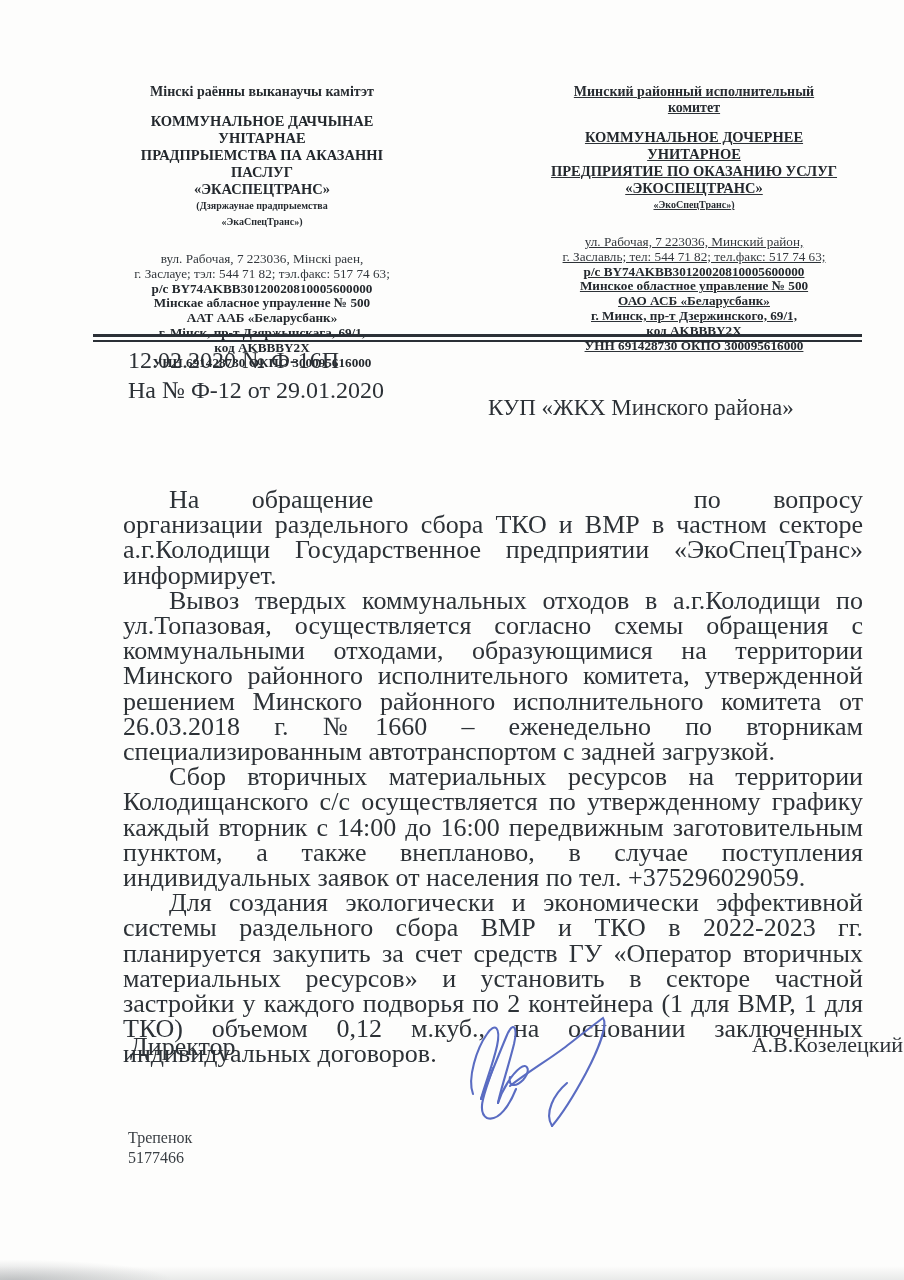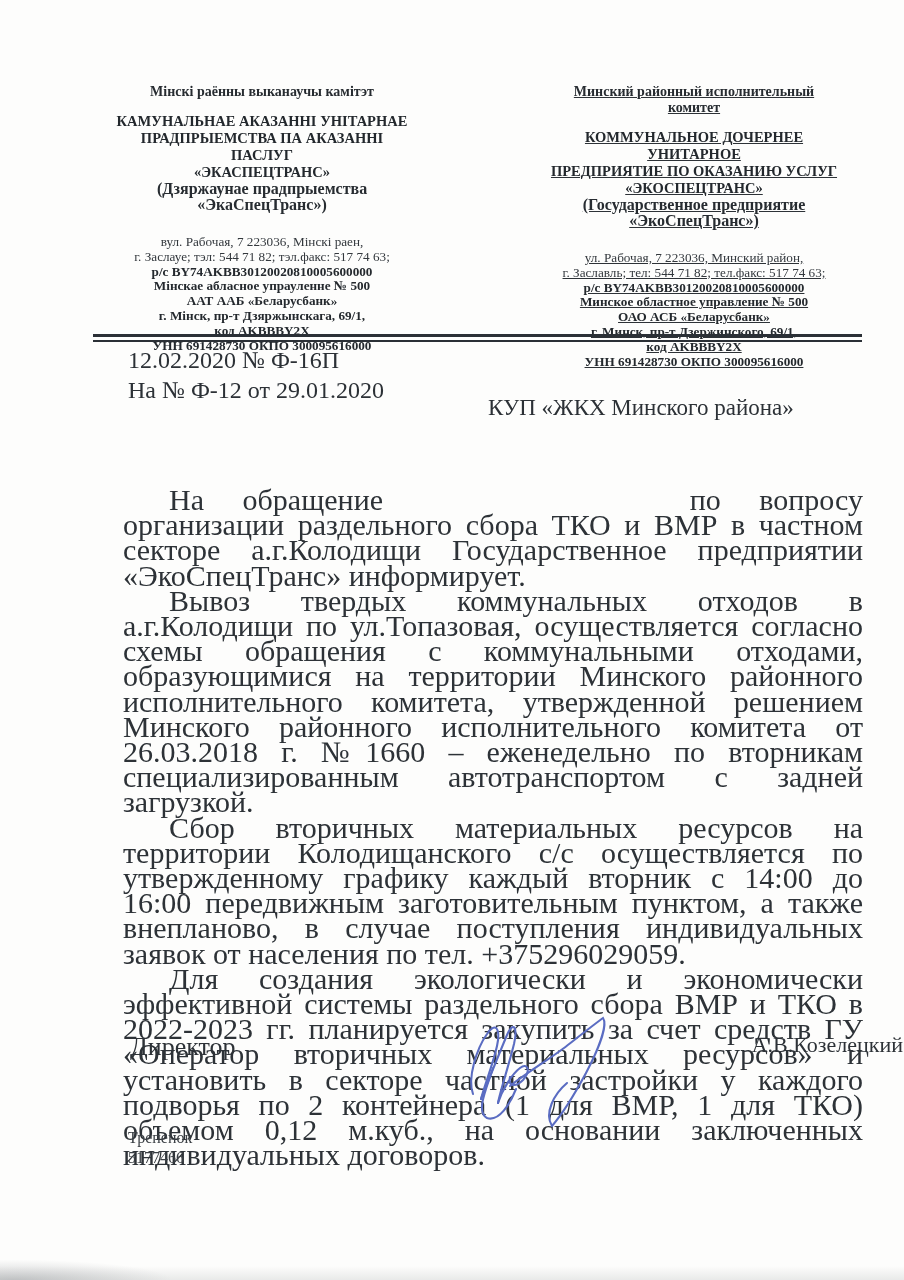--- a/index.html
+++ b/index.html
@@ -12,37 +12,37 @@
     color:#2d3237;
     overflow:hidden;
     padding-left:43px;
   }
   
   .hdr-col{position:absolute;top:84px;text-align:center;line-height:16px;}
   .hdr-col.left{left:116px;width:292px;}
   .hdr-col.right{left:548px;width:292px;text-decoration:underline;}
   .hdr-authority{font-weight:bold;font-size:14px;color:#272c31;margin-bottom:13px;}
   .hdr-org div{font-weight:bold;font-size:14.5px;color:#23282d;line-height:17px;}
-  .hdr-sub div{font-weight:bold;font-size:16px;color:#272c31;line-height:16px;}
+  .hdr-sub div{font-weight:bold;font-size:10px;color:#272c31;line-height:16px;}
   .hdr-addr{margin-top:22px;}
   .hdr-addr div{font-size:13.2px;line-height:14.8px;color:#33383d;}
   .hdr-addr div.b{font-weight:bold;color:#24292e;text-align:center;}
   
   .rule-double{
     position:absolute;left:93px;top:334px;width:769px;height:3px;
     border-top:3px solid #2b3036;border-bottom:2px solid #2b3036;
   }
   
   .ref{position:absolute;left:128px;top:345px;font-size:24px;line-height:30px;color:#2c3136;}
   
   .recipient{position:absolute;left:488px;top:395px;font-size:23px;color:#2c3136;}
   
   .body-text{
     position:absolute;left:123px;top:487px;width:740px;
-    font-size:30px;line-height:25.2px;text-align:justify;color:#2d3237;
+    font-size:26px;line-height:25.2px;text-align:justify;color:#2d3237;
   }
   .body-text p{margin:0;text-indent:46px;}
   .gap-spacer{display:inline-block;width:268px;}
   
   .sign-title{position:absolute;left:130px;top:1032px;font-size:26px;color:#2d3237;}
   .sign-name{position:absolute;right:44px;top:1032px;font-size:22px;color:#2d3237;margin-left:36px;}
   .sign-scribble{position:absolute;left:456px;top:1006px;width:186px;height:124px;}
   
   .footer{position:absolute;left:128px;top:1128px;font-size:16px;line-height:19.5px;color:#3a3f44;}
   
@@ -52,21 +52,21 @@
     background:radial-gradient(ellipse at 8% 100%, rgba(95,100,106,0.30), rgba(95,100,106,0) 72%);}
 </style>
 </head>
 <body>
 
 <div class="page">
 
   <div class="hdr-col left">
     <div class="hdr-authority">Мінскі раённы выканаучы камітэт</div>
     <div class="hdr-org">
-      <div>КАМУНАЛЬНАЕ АКАЗАННІ УНІТАРНАЕ</div>
+      <div>КОММУНАЛЬНОЕ ДАЧЧЫНАЕ УНІТАРНАЕ</div>
       <div>ПРАДПРЫЕМСТВА ПА АКАЗАННІ ПАСЛУГ</div>
       <div>«ЭКАСПЕЦТРАНС»</div>
     </div>
     <div class="hdr-sub">
       <div>(Дзяржаунае прадпрыемства</div>
       <div>«ЭкаСпецТранс»)</div>
     </div>
     <div class="hdr-addr">
       <div>вул. Рабочая, 7 223036, Мінскі раен,</div>
       <div>г. Заслауе; тэл: 544 71 82; тэл.факс: 517 74 63;</div>
@@ -80,21 +80,20 @@
   </div>
 
   <div class="hdr-col right">
     <div class="hdr-authority">Минский районный исполнительный комитет</div>
     <div class="hdr-org">
       <div>КОММУНАЛЬНОЕ ДОЧЕРНЕЕ УНИТАРНОЕ</div>
       <div>ПРЕДПРИЯТИЕ ПО ОКАЗАНИЮ УСЛУГ</div>
       <div>«ЭКОСПЕЦТРАНС»</div>
     </div>
     <div class="hdr-sub">
-      <div>(Государственное предприятие</div>
       <div>«ЭкоСпецТранс»)</div>
     </div>
     <div class="hdr-addr">
       <div>ул. Рабочая, 7 223036, Минский район,</div>
       <div>г. Заславль; тел: 544 71 82; тел.факс: 517 74 63;</div>
       <div class="b">р/с BY74AKBB30120020810005600000</div>
       <div class="b">Минское областное управление № 500</div>
       <div class="b">ОАО АСБ «Беларусбанк»</div>
       <div class="b">г. Минск,  пр-т Дзержинского, 69/1,</div>
       <div class="b">код AKBBBY2X</div>

